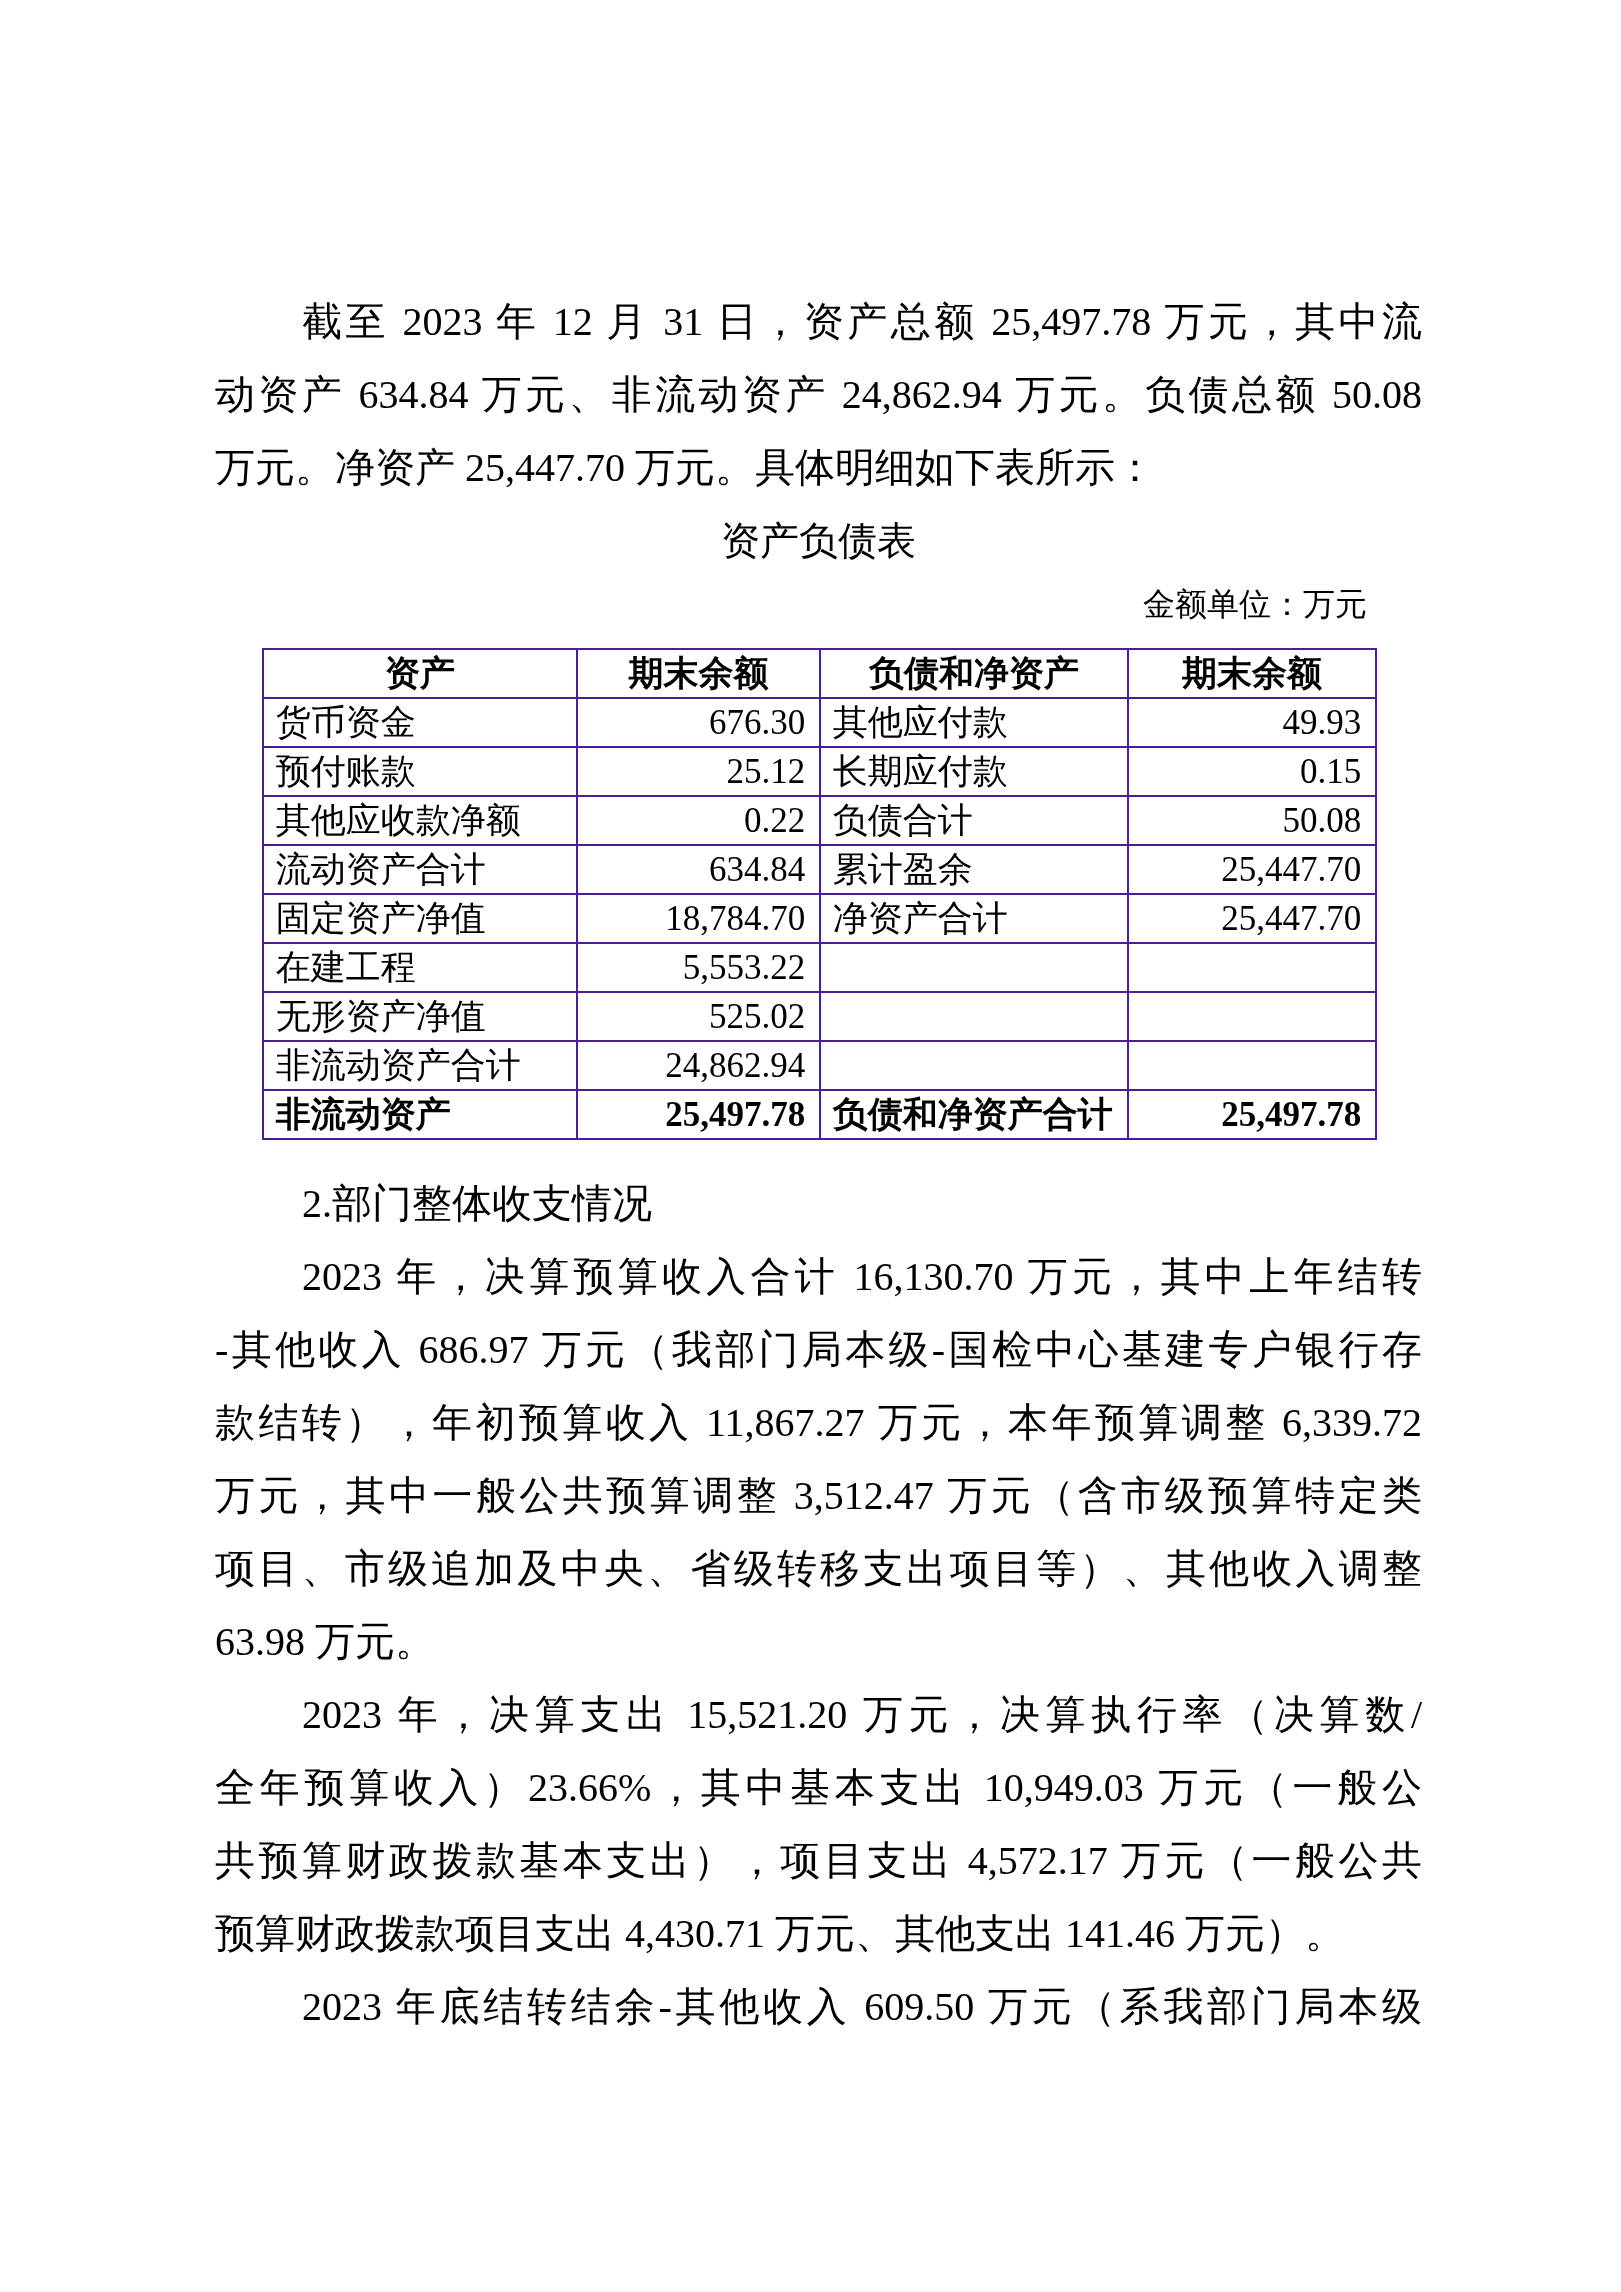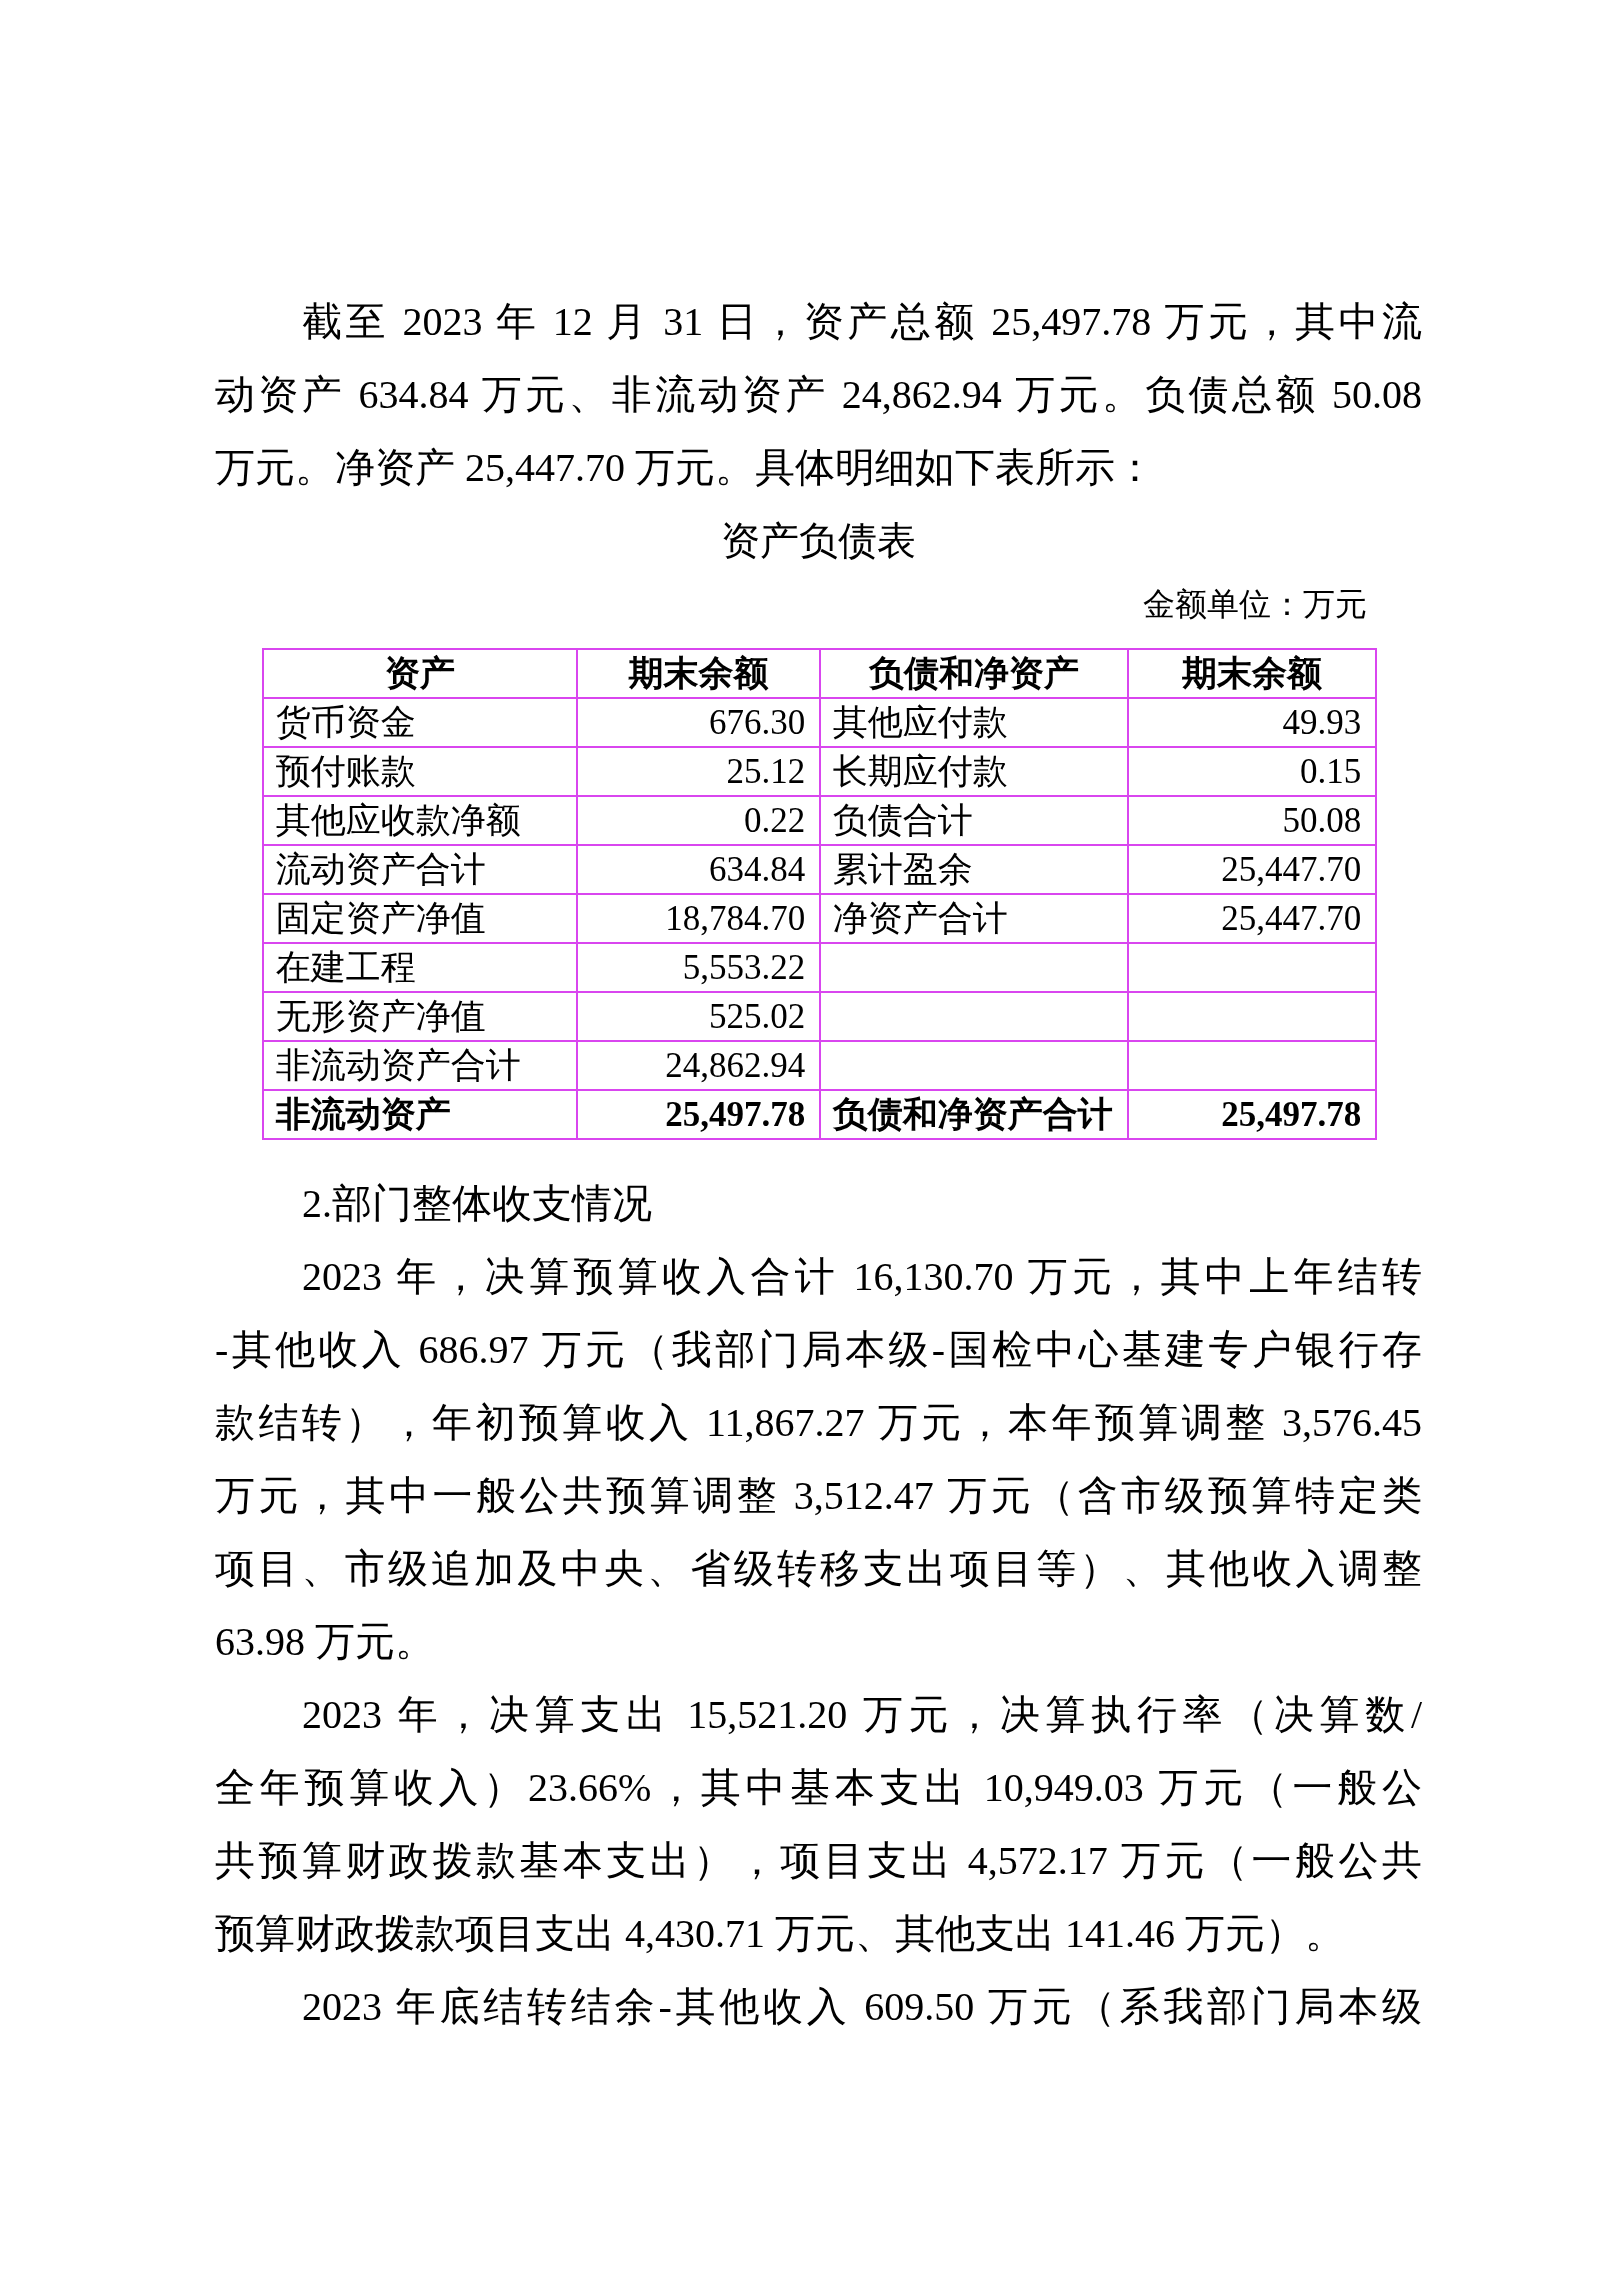--- a/index.html
+++ b/index.html
@@ -34,21 +34,21 @@
   table.balance-table {
     margin-top:22.5px;
     margin-left:47px;
     width:1112px;
     border-collapse:collapse;
     table-layout:fixed;
     font-size:35px;
   }
   table.balance-table th,
   table.balance-table td {
-    border:2px solid #d946ef;
+    border:2px solid #4c1d95;
     height:45px;
     overflow:hidden;
     white-space:nowrap;
   }
   table.balance-table th { font-weight:bold; text-align:center; padding:0 3.9px; }
   td.lbl { text-align:left;  padding:0 5.9px 0 11.8px; }
   td.val { text-align:right; padding:0 13.7px 0 5.9px; }
   tr.total td { font-weight:bold; }
   col.c1 { width:314px; } col.c2 { width:243px; }
   col.c3 { width:308px; } col.c4 { width:248px; }
@@ -145,21 +145,21 @@
             <td class="val">25,497.78</td>
           </tr>
         </tbody>
     </table>
 
     <div class="heading2">2.部门整体收支情况</div>
 
     <div class="para">
         <div class="line indent">2023 年，决算预算收入合计 16,130.70 万元，其中上年结转</div>
         <div class="line">-其他收入 686.97 万元（我部门局本级-国检中心基建专户银行存</div>
-        <div class="line">款结转），年初预算收入 11,867.27 万元，本年预算调整 3,576.45</div>
+        <div class="line">款结转），年初预算收入 11,867.27 万元，本年预算调整 6,339.72</div>
         <div class="line">万元，其中一般公共预算调整 3,512.47 万元（含市级预算特定类</div>
         <div class="line">项目、市级追加及中央、省级转移支出项目等）、其他收入调整</div>
         <div class="line short">63.98 万元。</div>
       </div>
 
     <div class="para">
         <div class="line indent">2023 年，决算支出 15,521.20 万元，决算执行率（决算数/</div>
         <div class="line">全年预算收入）23.66%，其中基本支出 10,949.03 万元（一般公</div>
         <div class="line">共预算财政拨款基本支出），项目支出 4,572.17 万元（一般公共</div>
         <div class="line short">预算财政拨款项目支出 4,430.71 万元、其他支出 141.46 万元）。</div>

